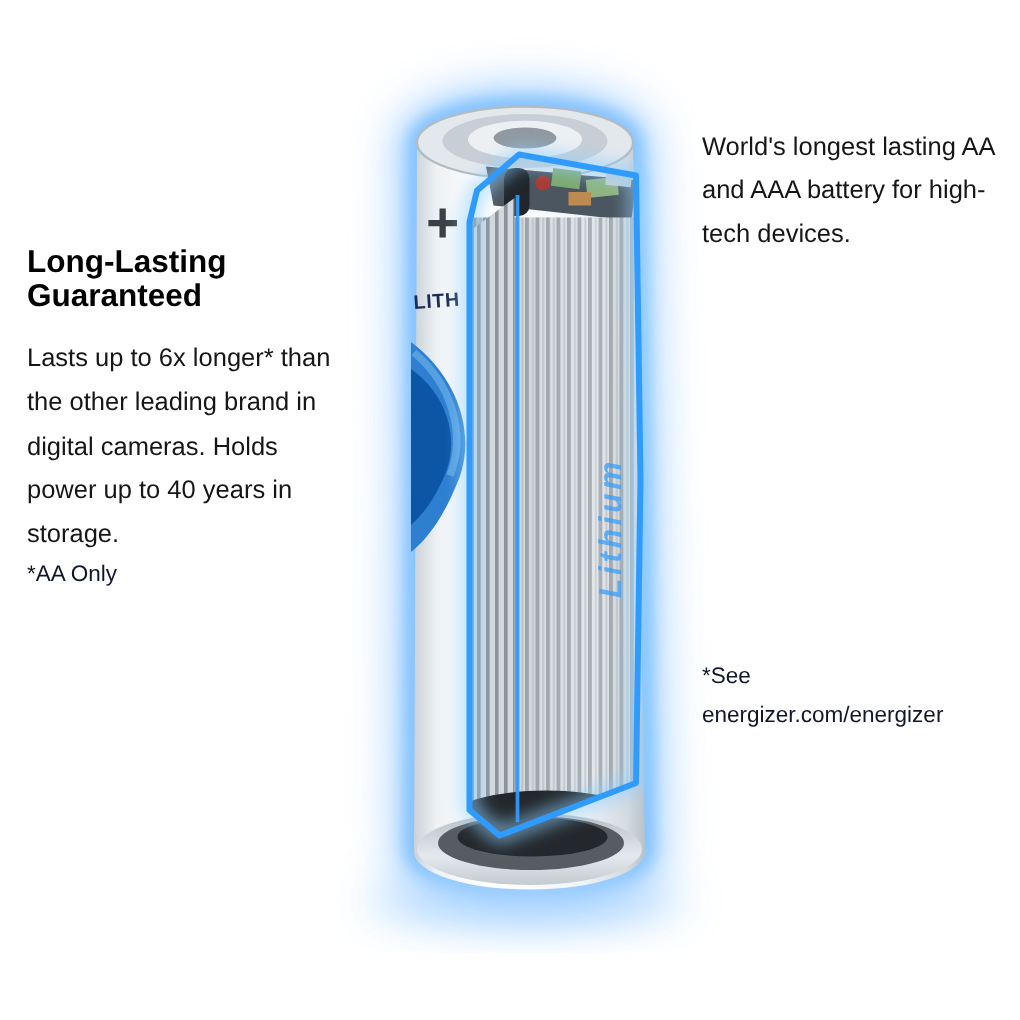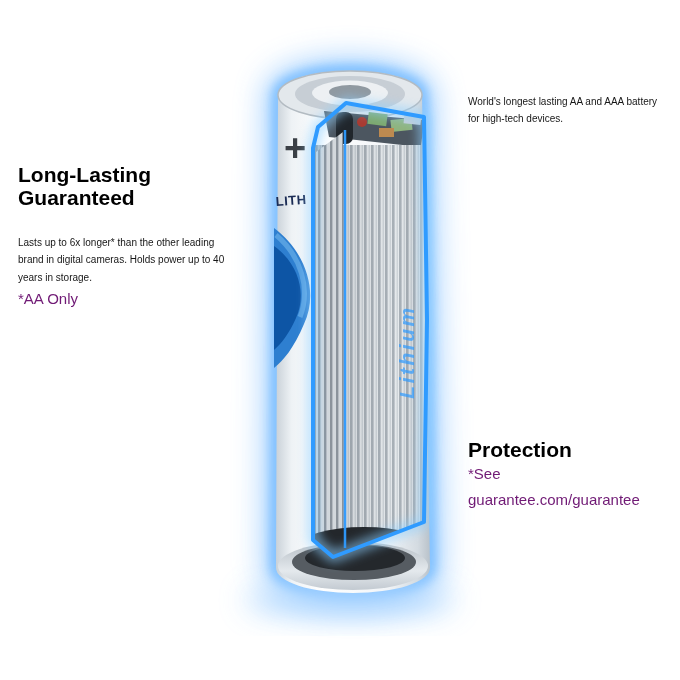--- a/index.html
+++ b/index.html
@@ -2,22 +2,22 @@
 <html><head>
 <meta charset="utf-8">
 <style>
   * { margin:0; padding:0; box-sizing:border-box; }
   html,body { width:680px; height:680px; background:#ffffff; font-family:"Liberation Sans", sans-serif; }
   .stage { position:relative; width:680px; height:680px; background:#ffffff; overflow:hidden; }
   .battery-svg { position:absolute; left:0; top:0; width:680px; height:680px; }
   .feature { position:absolute; color:#0d0d0d; z-index:2; }
   .feature h2 { font-size:21px; line-height:1.1; font-weight:bold; color:#000; }
   .feature h2 .tl { display:block; }
-  .feature p { font-size:10px; line-height:1.72; margin-top:25px; color:#161616; }
-  .feature .fn { font-size:15px; line-height:1.72; color:#701a75; }
+  .feature p { font-size:17px; line-height:1.72; margin-top:15px; color:#161616; }
+  .feature .fn { font-size:15px; line-height:1.72; color:#0f172a; }
   #f-reliability { left:18px; top:163px; width:218px; }
   #f-quality { left:468px; top:68px; width:200px; }
   #f-leakage { left:468px; top:438px; width:206px; }
 </style>
 </head>
 <body>
 
 <div class="stage">
 
   <svg class="battery-svg" viewBox="0 0 680 680" aria-hidden="true">
@@ -126,19 +126,18 @@
     <p>Lasts up to 6x longer* than the other leading brand in digital cameras. Holds power up to 40 years in storage.</p>
     <div class="fn">*AA Only</div>
   </section>
 
   <section class="feature" id="f-quality">
     <p>World's longest lasting AA and AAA battery for high-tech devices.</p>
   </section>
 
   <section class="feature" id="f-leakage">
     <h2>
-      <span class="tl">Protection</span>
     </h2>
     <div class="fn">*See</div>
-    <div class="fn">guarantee.com/guarantee</div>
+    <div class="fn">energizer.com/energizer</div>
   </section>
 
 </div>
 
 </body></html>

